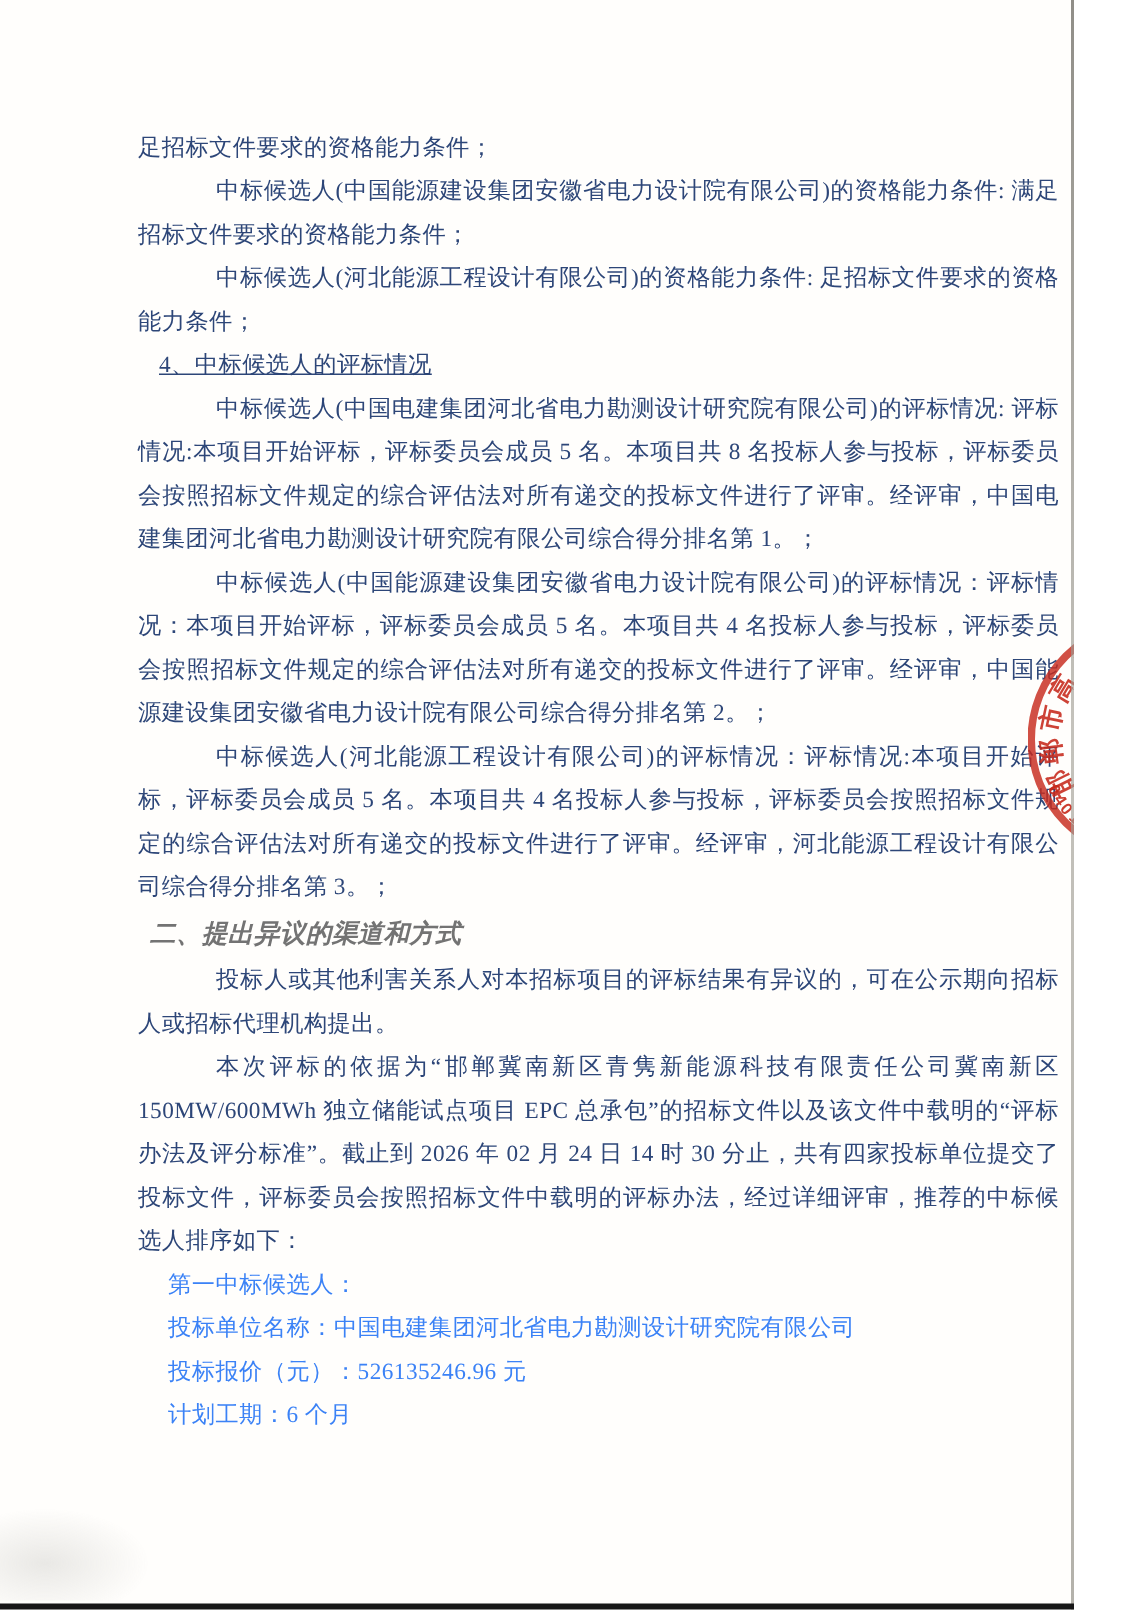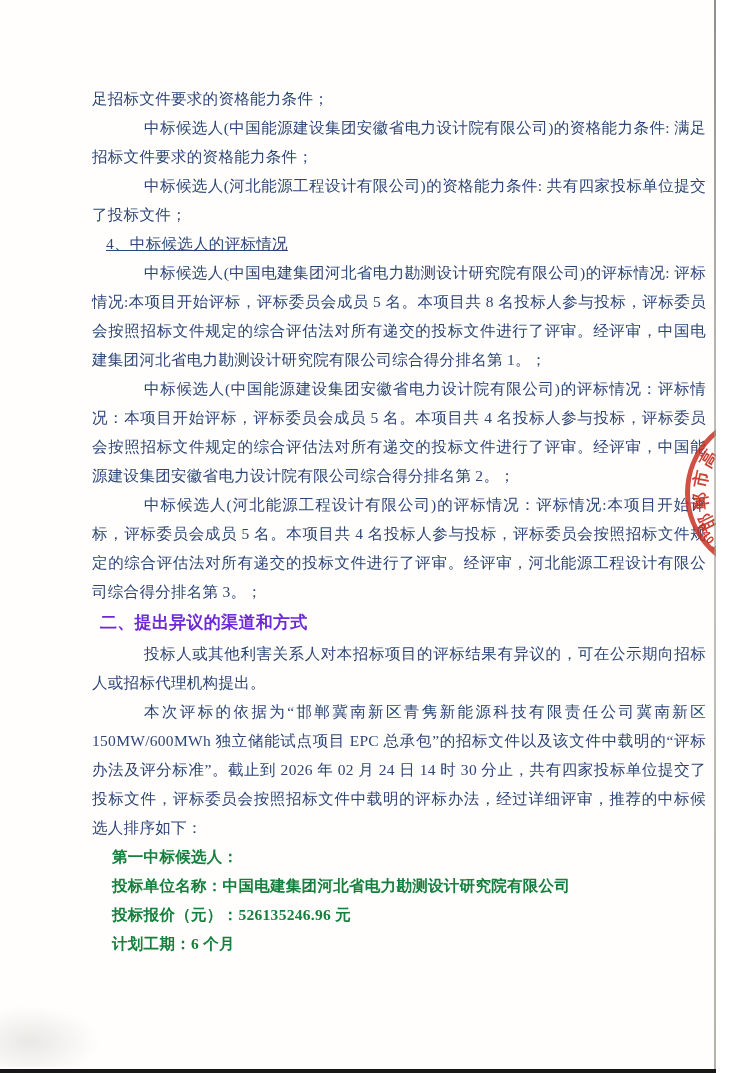--- a/index.html
+++ b/index.html
@@ -10,25 +10,25 @@
   }
   .content {
     position:absolute; left:92px; top:84px; width:614px;
     color:#2d4678; font-size:15.5px; line-height:29px;
     letter-spacing:0.3px; text-align:justify;
   }
   p.blk { margin:0; }
   p.para { text-indent:52px; }
   p.cont { text-indent:0; }
   p.sub  { text-indent:14px;text-decoration:underline; }
-  p.plain{ font-weight:700; padding-left:20px; color:#15803d; }
+  p.plain{ font-weight:400; padding-left:20px; color:#3b82f6; }
   p.heading {
     font-family:"Liberation Sans","DejaVu Sans",sans-serif;
-    font-size:17px; font-weight:bold; color:#6d28d9;
-    line-height:31px; margin:1px 0; padding-left:8px; text-indent:0;
+    font-size:17px; font-weight:bold; color:#737373;
+    line-height:31px; margin:1px 0; padding-left:8px; text-indent:0;font-style:italic;
   }
   
   .seal { position:absolute; left:0; top:0; width:756px; height:1073px; pointer-events:none; filter:blur(0.2px); }
   .seal-ring {
     position:absolute; left:685px; top:412px; width:162px; height:162px;
     box-sizing:border-box; border:5px solid rgba(199,42,28,0.82); border-radius:50%;
   }
   .seal-star {
     position:absolute; left:769px; top:494px; font-size:108px; line-height:1;
     color:rgba(210,52,34,0.88); transform:translate(-50%,-56%);
@@ -50,21 +50,21 @@
             background:radial-gradient(ellipse at 30% 60%, rgba(118,118,112,0.16), transparent 70%); }
 </style>
 </head>
 <body>
 
 <div class="page">
 
   <div class="content" id="doc-content">
       <p class="blk cont">足招标文件要求的资格能力条件；</p>
       <p class="blk para">中标候选人(中国能源建设集团安徽省电力设计院有限公司)的资格能力条件: 满足招标文件要求的资格能力条件；</p>
-      <p class="blk para">中标候选人(河北能源工程设计有限公司)的资格能力条件: 共有四家投标单位提交了投标文件；</p>
+      <p class="blk para">中标候选人(河北能源工程设计有限公司)的资格能力条件: 足招标文件要求的资格能力条件；</p>
       <p class="blk sub">4、中标候选人的评标情况</p>
       <p class="blk para">中标候选人(中国电建集团河北省电力勘测设计研究院有限公司)的评标情况: 评标情况:本项目开始评标，评标委员会成员 5 名。本项目共 8 名投标人参与投标，评标委员会按照招标文件规定的综合评估法对所有递交的投标文件进行了评审。经评审，中国电建集团河北省电力勘测设计研究院有限公司综合得分排名第 1。；</p>
       <p class="blk para">中标候选人(中国能源建设集团安徽省电力设计院有限公司)的评标情况：评标情况：本项目开始评标，评标委员会成员 5 名。本项目共 4 名投标人参与投标，评标委员会按照招标文件规定的综合评估法对所有递交的投标文件进行了评审。经评审，中国能源建设集团安徽省电力设计院有限公司综合得分排名第 2。；</p>
       <p class="blk para">中标候选人(河北能源工程设计有限公司)的评标情况：评标情况:本项目开始评标，评标委员会成员 5 名。本项目共 4 名投标人参与投标，评标委员会按照招标文件规定的综合评估法对所有递交的投标文件进行了评审。经评审，河北能源工程设计有限公司综合得分排名第 3。；</p>
       <p class="blk heading">二、提出异议的渠道和方式</p>
       <p class="blk para">投标人或其他利害关系人对本招标项目的评标结果有异议的，可在公示期向招标人或招标代理机构提出。</p>
       <p class="blk para">本次评标的依据为“邯郸冀南新区青隽新能源科技有限责任公司冀南新区 150MW/600MWh 独立储能试点项目 EPC 总承包”的招标文件以及该文件中载明的“评标办法及评分标准”。截止到 2026 年 02 月 24 日 14 时 30 分止，共有四家投标单位提交了投标文件，评标委员会按照招标文件中载明的评标办法，经过详细评审，推荐的中标候选人排序如下：</p>
       <p class="blk plain">第一中标候选人：</p>
       <p class="blk plain">投标单位名称：中国电建集团河北省电力勘测设计研究院有限公司</p>
       <p class="blk plain">投标报价（元）：526135246.96 元</p>

